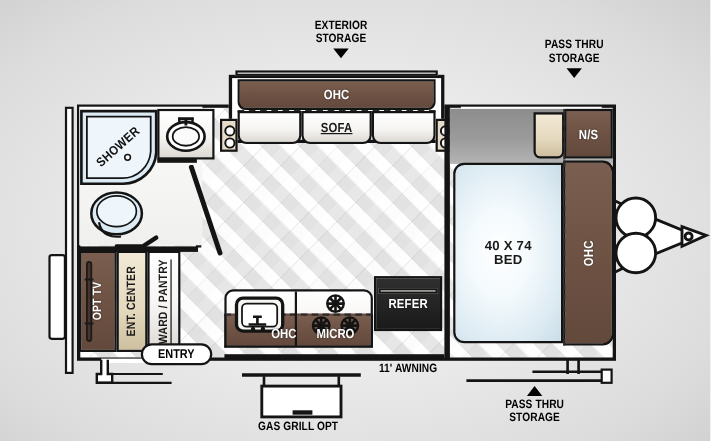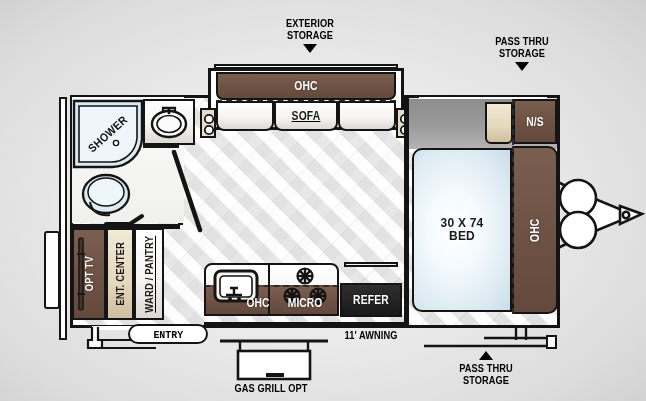--- a/index.html
+++ b/index.html
@@ -242,21 +242,21 @@
             <path d="M5.3 5.3 L1.9 1.9"></path>
           <path d="M-5.3 5.3 L-1.9 1.9"></path>
             <path d="M5.3 -5.3 L1.9 -1.9"></path>
         </g>
       </g>
     </g>
   </svg>
   <span class="abs" style="left:275px;top:296px;width:60px;color:#fff;font-weight:bold;font-size:12px;text-align:center;
                text-shadow:0 0 2px rgba(0,0,0,.6);transform:scaleX(.86);">MICRO</span>
 
-  <div class="abs" style="left:340px;top:283px;width:62px;height:34px;background:linear-gradient(180deg,#2f2f2f,#1a1a1a);
+  <div class="abs" style="left:340px;top:251px;width:62px;height:50px;background:linear-gradient(180deg,#2f2f2f,#1a1a1a);
               border:2px solid #141414;">
     <span class="label shrink">REFER</span>
   </div>
   <div class="abs" style="left:344px;top:262px;width:54px;height:5px;background:#f2f0ec;border:2px solid #141414;"></div>
 
   <div class="abs brown" style="left:72px;top:228px;width:34px;height:92px;">
     <span class="label vert shrink" style="font-size:11px;">OPT TV</span>
   </div>
   <svg class="abs" style="left:76px;top:236px;width:10px;height:76px;" viewBox="0 0 10 76">
     <rect x="3" y="2" width="4" height="72" rx="2" fill="#4a342a" stroke="#1a1a1a" stroke-width="1.6"></rect>
@@ -275,21 +275,21 @@
   <svg class="abs" style="left:104px;top:212px;width:42px;height:16px;" viewBox="0 0 42 16">
     <path d="M2 12 L26 12 L38 4" stroke="#141414" stroke-width="4" fill="none" stroke-linecap="round"></path>
   </svg>
 
   <div class="abs" style="left:92px;top:326px;width:78px;height:4px;background:#ffffff;"></div>
   <svg class="abs" style="left:86px;top:326px;width:76px;height:24px;" viewBox="0 0 76 24">
     <path d="M6 1 L6 14 L2 14 L2 22 L16 22 L16 14 L12 14 L12 1" fill="#ffffff" stroke="#141414" stroke-width="2.2"></path>
     <path d="M12 14 L62 14" stroke="#141414" stroke-width="2"></path>
     <path d="M2 22 L70 22" stroke="#141414" stroke-width="2"></path>
   </svg>
-  <div class="abs pill" style="left:128px;top:324px;width:80px;height:20px;font-family:Liberation Mono, monospace;">
+  <div class="abs pill" style="left:128px;top:312px;width:65px;height:20px;">
     <span class="shrink">ENTRY</span>
   </div>
 
   <svg class="abs" style="left:218px;top:338px;width:112px;height:44px;" viewBox="0 0 112 44">
     <path d="M2 3 L110 3" stroke="#141414" stroke-width="3.2"></path>
     <path d="M22 4 L22 14 M90 4 L90 14" stroke="#141414" stroke-width="2.4"></path>
     <rect x="20" y="13" width="72" height="28" fill="#ffffff" stroke="#141414" stroke-width="2.6"></rect>
     <rect x="48" y="35" width="18" height="4" fill="#141414"></rect>
   </svg>
 
@@ -300,21 +300,21 @@
   <div class="abs" style="left:409px;top:99px;width:148px;height:50px;
               background:linear-gradient(180deg,#8d8d8d 0%,#9b9b9b 55%,#b4b4b4 100%);"></div>
 
   <div class="abs cream" style="left:485px;top:102px;width:28px;height:42px;border-radius:0 0 6px 6px;"></div>
 
   <div class="abs brown" style="left:513px;top:99px;width:44px;height:45px;">
     <span class="label shrink">N/S</span>
   </div>
 
   <div class="abs bedface" style="left:412px;top:148px;width:100px;height:164px;border-radius:10px 0 0 10px;">
-    <span class="label dark" style="font-size:12px;line-height:13px;">30 X 74
+    <span class="label dark" style="font-size:12px;line-height:13px;">40 X 74
 BED</span>
   </div>
 
   <div class="abs brown" style="left:512px;top:146px;width:46px;height:168px;border-radius:0 10px 10px 0;">
     <span class="label vert shrink">OHC</span>
   </div>
   <div class="abs" style="left:512px;top:146px;width:0;height:168px;border-left:2px dashed #2b2b2b;"></div>
   <div class="abs" style="left:512px;top:99px;width:0;height:46px;border-left:2px dashed #2b2b2b;"></div>
 
   <svg class="abs" style="left:404px;top:326px;width:160px;height:26px;" viewBox="0 0 160 26">

